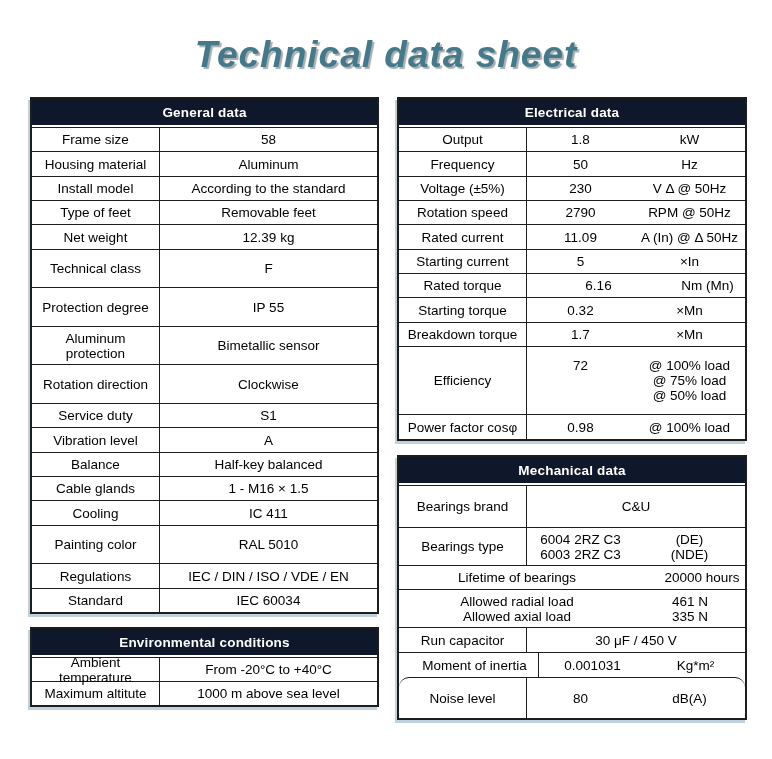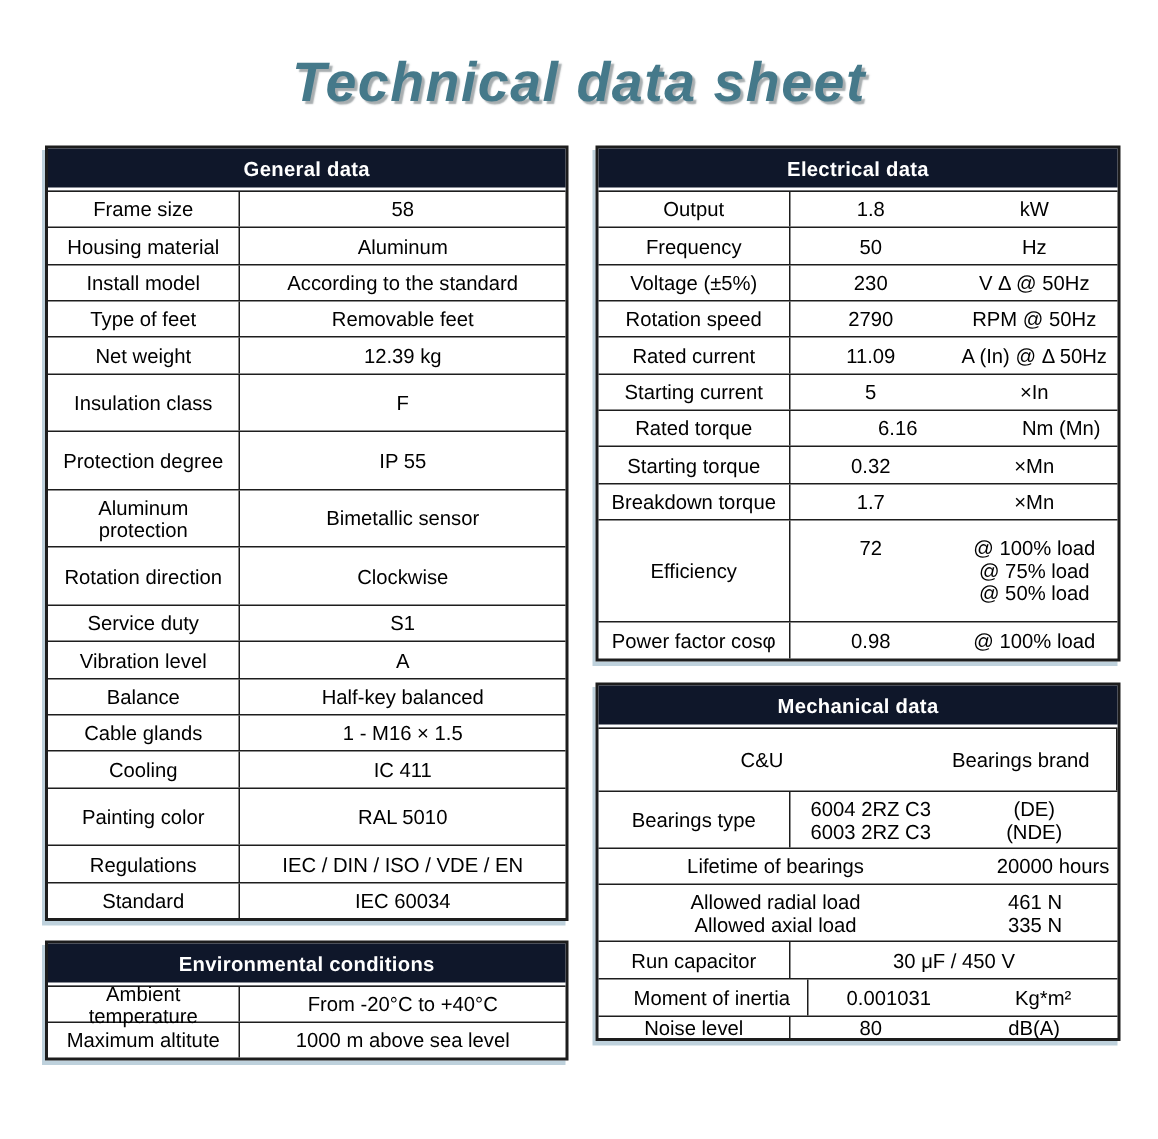--- a/index.html
+++ b/index.html
@@ -59,21 +59,21 @@
         </div>
         <div class="row" style="height: 24px;">
           <div class="cell c-label">Type of feet</div>
           <div class="cell c-fill">Removable feet</div>
         </div>
         <div class="row" style="height: 25px;">
           <div class="cell c-label">Net weight</div>
           <div class="cell c-fill">12.39 kg</div>
         </div>
         <div class="row" style="height: 38px;">
-          <div class="cell c-label">Insulation class</div>
+          <div class="cell c-label">Technical class</div>
           <div class="cell c-fill">F</div>
         </div>
         <div class="row" style="height: 39px;">
           <div class="cell c-label">Protection degree</div>
           <div class="cell c-fill">IP 55</div>
         </div>
         <div class="row" style="height: 38px;">
           <div class="cell c-label">Aluminum protection</div>
           <div class="cell c-fill">Bimetallic sensor</div>
         </div>
@@ -186,22 +186,22 @@
         </div>
         <div class="row" style="height: 25px;">
           <div class="cell c-label">Power factor cosφ</div>
           <div class="cell c-value">0.98</div>
           <div class="cell c-fill">@ 100% load</div>
         </div>
       </div>
     <div class="tbl" id="tbl-mechanical">
         <div class="tbl-header">Mechanical data</div>
         <div class="row" style="height: 42px;">
+          <div class="cell c-label">Bearings brand</div>
           <div class="cell c-fill">C&amp;U</div>
-          <div class="cell c-label">Bearings brand</div>
         </div>
         <div class="row" style="height: 38px;">
           <div class="cell c-label">Bearings type</div>
           <div class="cell c-value">
             <div>6004 2RZ C3</div>
             <div>6003 2RZ C3</div>
           </div>
           <div class="cell c-fill">
             <div>(DE)</div>
             <div>(NDE)</div>
@@ -223,20 +223,20 @@
         </div>
         <div class="row" style="height: 25px;">
           <div class="cell c-label">Run capacitor</div>
           <div class="cell c-fill">30 μF / 450 V</div>
         </div>
         <div class="row" style="height: 25px; padding-left: 12px;">
           <div class="cell c-label">Moment of inertia</div>
           <div class="cell c-value">0.001031</div>
           <div class="cell c-fill">Kg*m²</div>
         </div>
-        <div class="row" style="height: 15px;">
+        <div class="row" style="height: 41px; border-radius: 10px;">
           <div class="cell c-label">Noise level</div>
           <div class="cell c-value">80</div>
           <div class="cell c-fill">dB(A)</div>
         </div>
       </div>
   </div>
 </div>
 
 </body></html>

